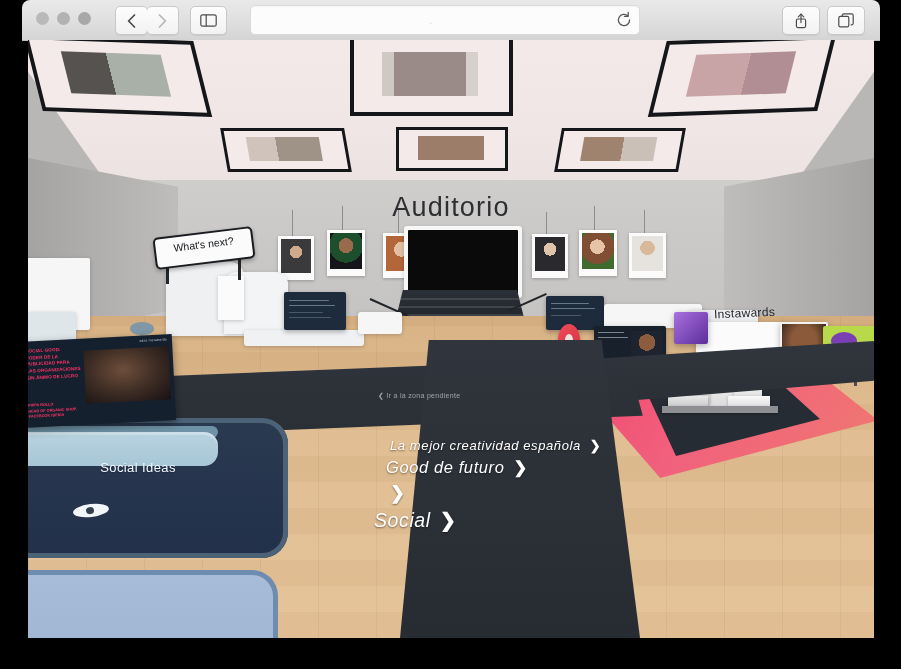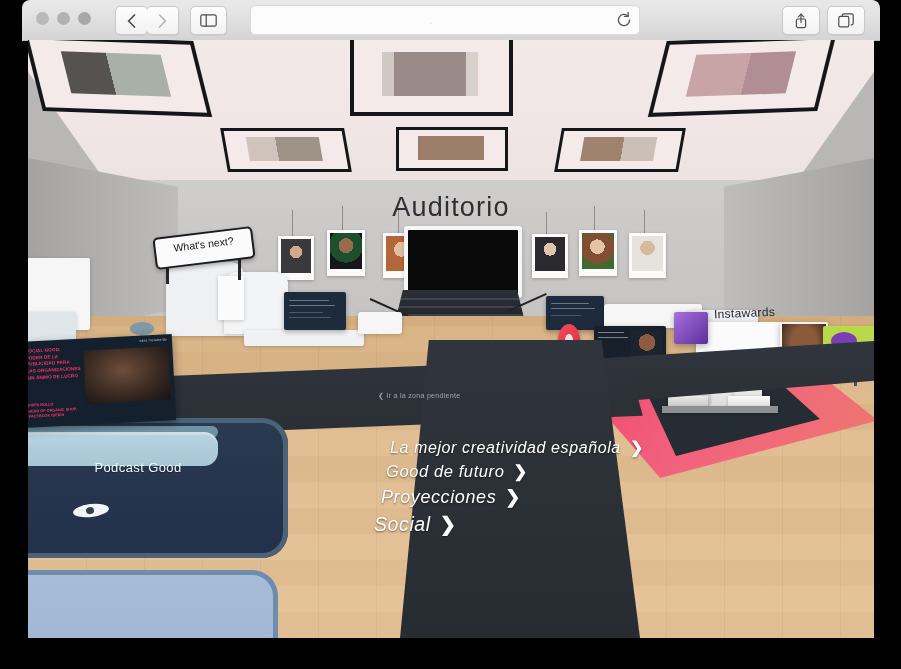--- a/index.html
+++ b/index.html
@@ -97,21 +97,21 @@
 
   .backlink{position:absolute;left:350px;top:352px;width:160px;
     font-size:7px;color:#b9bec6;letter-spacing:.3px;white-space:nowrap;opacity:.82;}
 
   
   .menu{position:absolute;left:340px;top:398px;width:340px;}
   .mrow{display:flex;align-items:center;justify-content:flex-start;
     color:#fff;font-style:italic;letter-spacing:.6px;margin-bottom:5px;
     text-shadow:0 1px 2px rgba(0,0,0,.5);}
   .mrow .chev{margin-left:9px;font-style:normal;font-weight:700;}
-  .mrow.r0{font-size:16px;padding-left:22px;}
+  .mrow.r0{font-size:13px;padding-left:22px;}
   .mrow.r1{font-size:16.5px;padding-left:18px;}
   .mrow.r2{font-size:18px;padding-left:13px;}
   .mrow.r3{font-size:19.5px;padding-left:6px;}
 
   
   .carpet-navy{position:absolute;left:-40px;top:378px;width:300px;height:140px;
     background:linear-gradient(180deg,#2a3a50 0%,#22304a 100%);
     border-radius:0 26px 26px 0;}
   .carpet-navy-edge{position:absolute;left:-40px;top:378px;width:300px;height:140px;
     border-radius:0 26px 26px 0;border:5px solid #4c6277;border-left:none;box-sizing:border-box;}
@@ -399,34 +399,33 @@
     <div class="menu">
       <div class="mrow r0">
         <span>La mejor creatividad española</span>
         <span class="chev">❯</span>
       </div>
       <div class="mrow r1">
         <span>Good de futuro</span>
         <span class="chev">❯</span>
       </div>
       <div class="mrow r2">
-        <span>Proyecciones</span>
         <span class="chev">❯</span>
       </div>
       <div class="mrow r3">
         <span>Social</span>
         <span class="chev">❯</span>
       </div>
     </div>
 
     <div class="carpet-navy"></div>
     <div class="carpet-navy-edge"></div>
     <div class="sg-band2"></div>
     <div class="sg-band"></div>
-    <div class="sg-label">Podcast Good</div>
+    <div class="sg-label">Social Ideas</div>
     <div class="sg-oval"></div>
     <div class="carpet-blue"></div>
 
     <div class="poster" style="left:-6px;top:298px;width:152px;height:86px;transform:rotate(-3deg);">
       <div class="plogo">adsa  instawards</div>
       <div class="ptitle" style="white-space:pre-line;width:62px;">SOCIAL GOOD:
 PODER DE LA
 PUBLICIDAD PARA
 LAS ORGANIZACIONES
 SIN ÁNIMO DE LUCRO</div>

